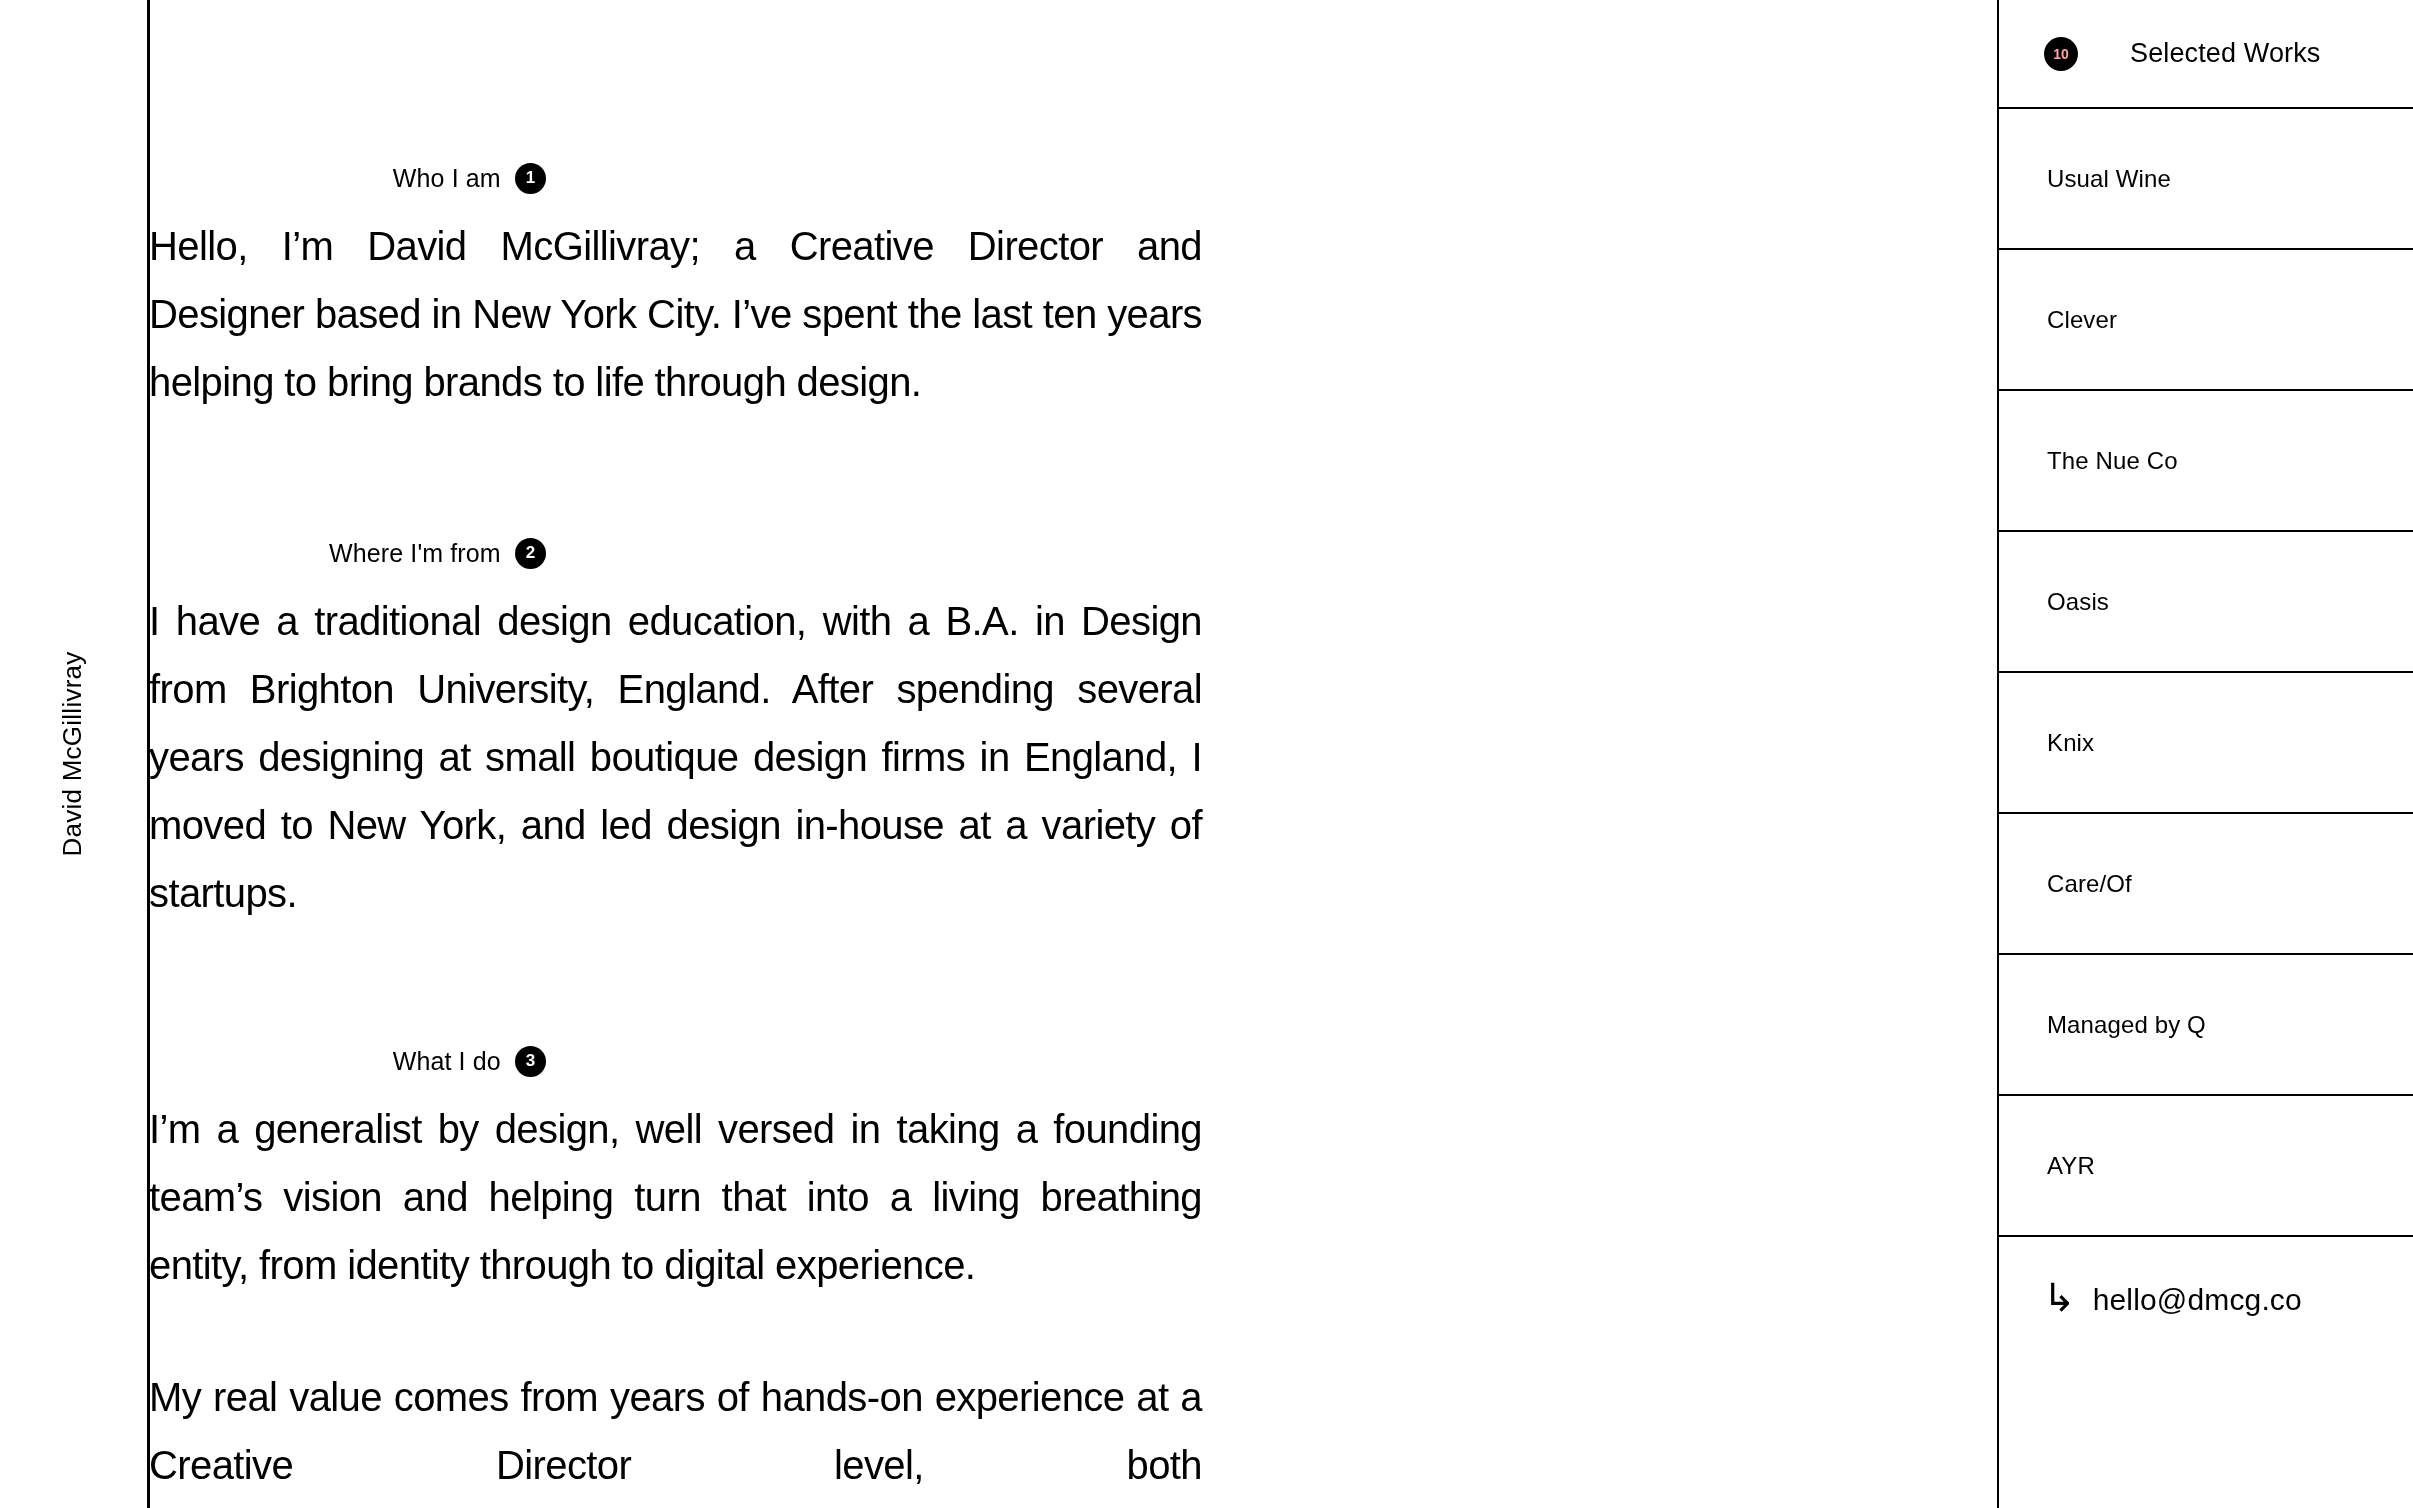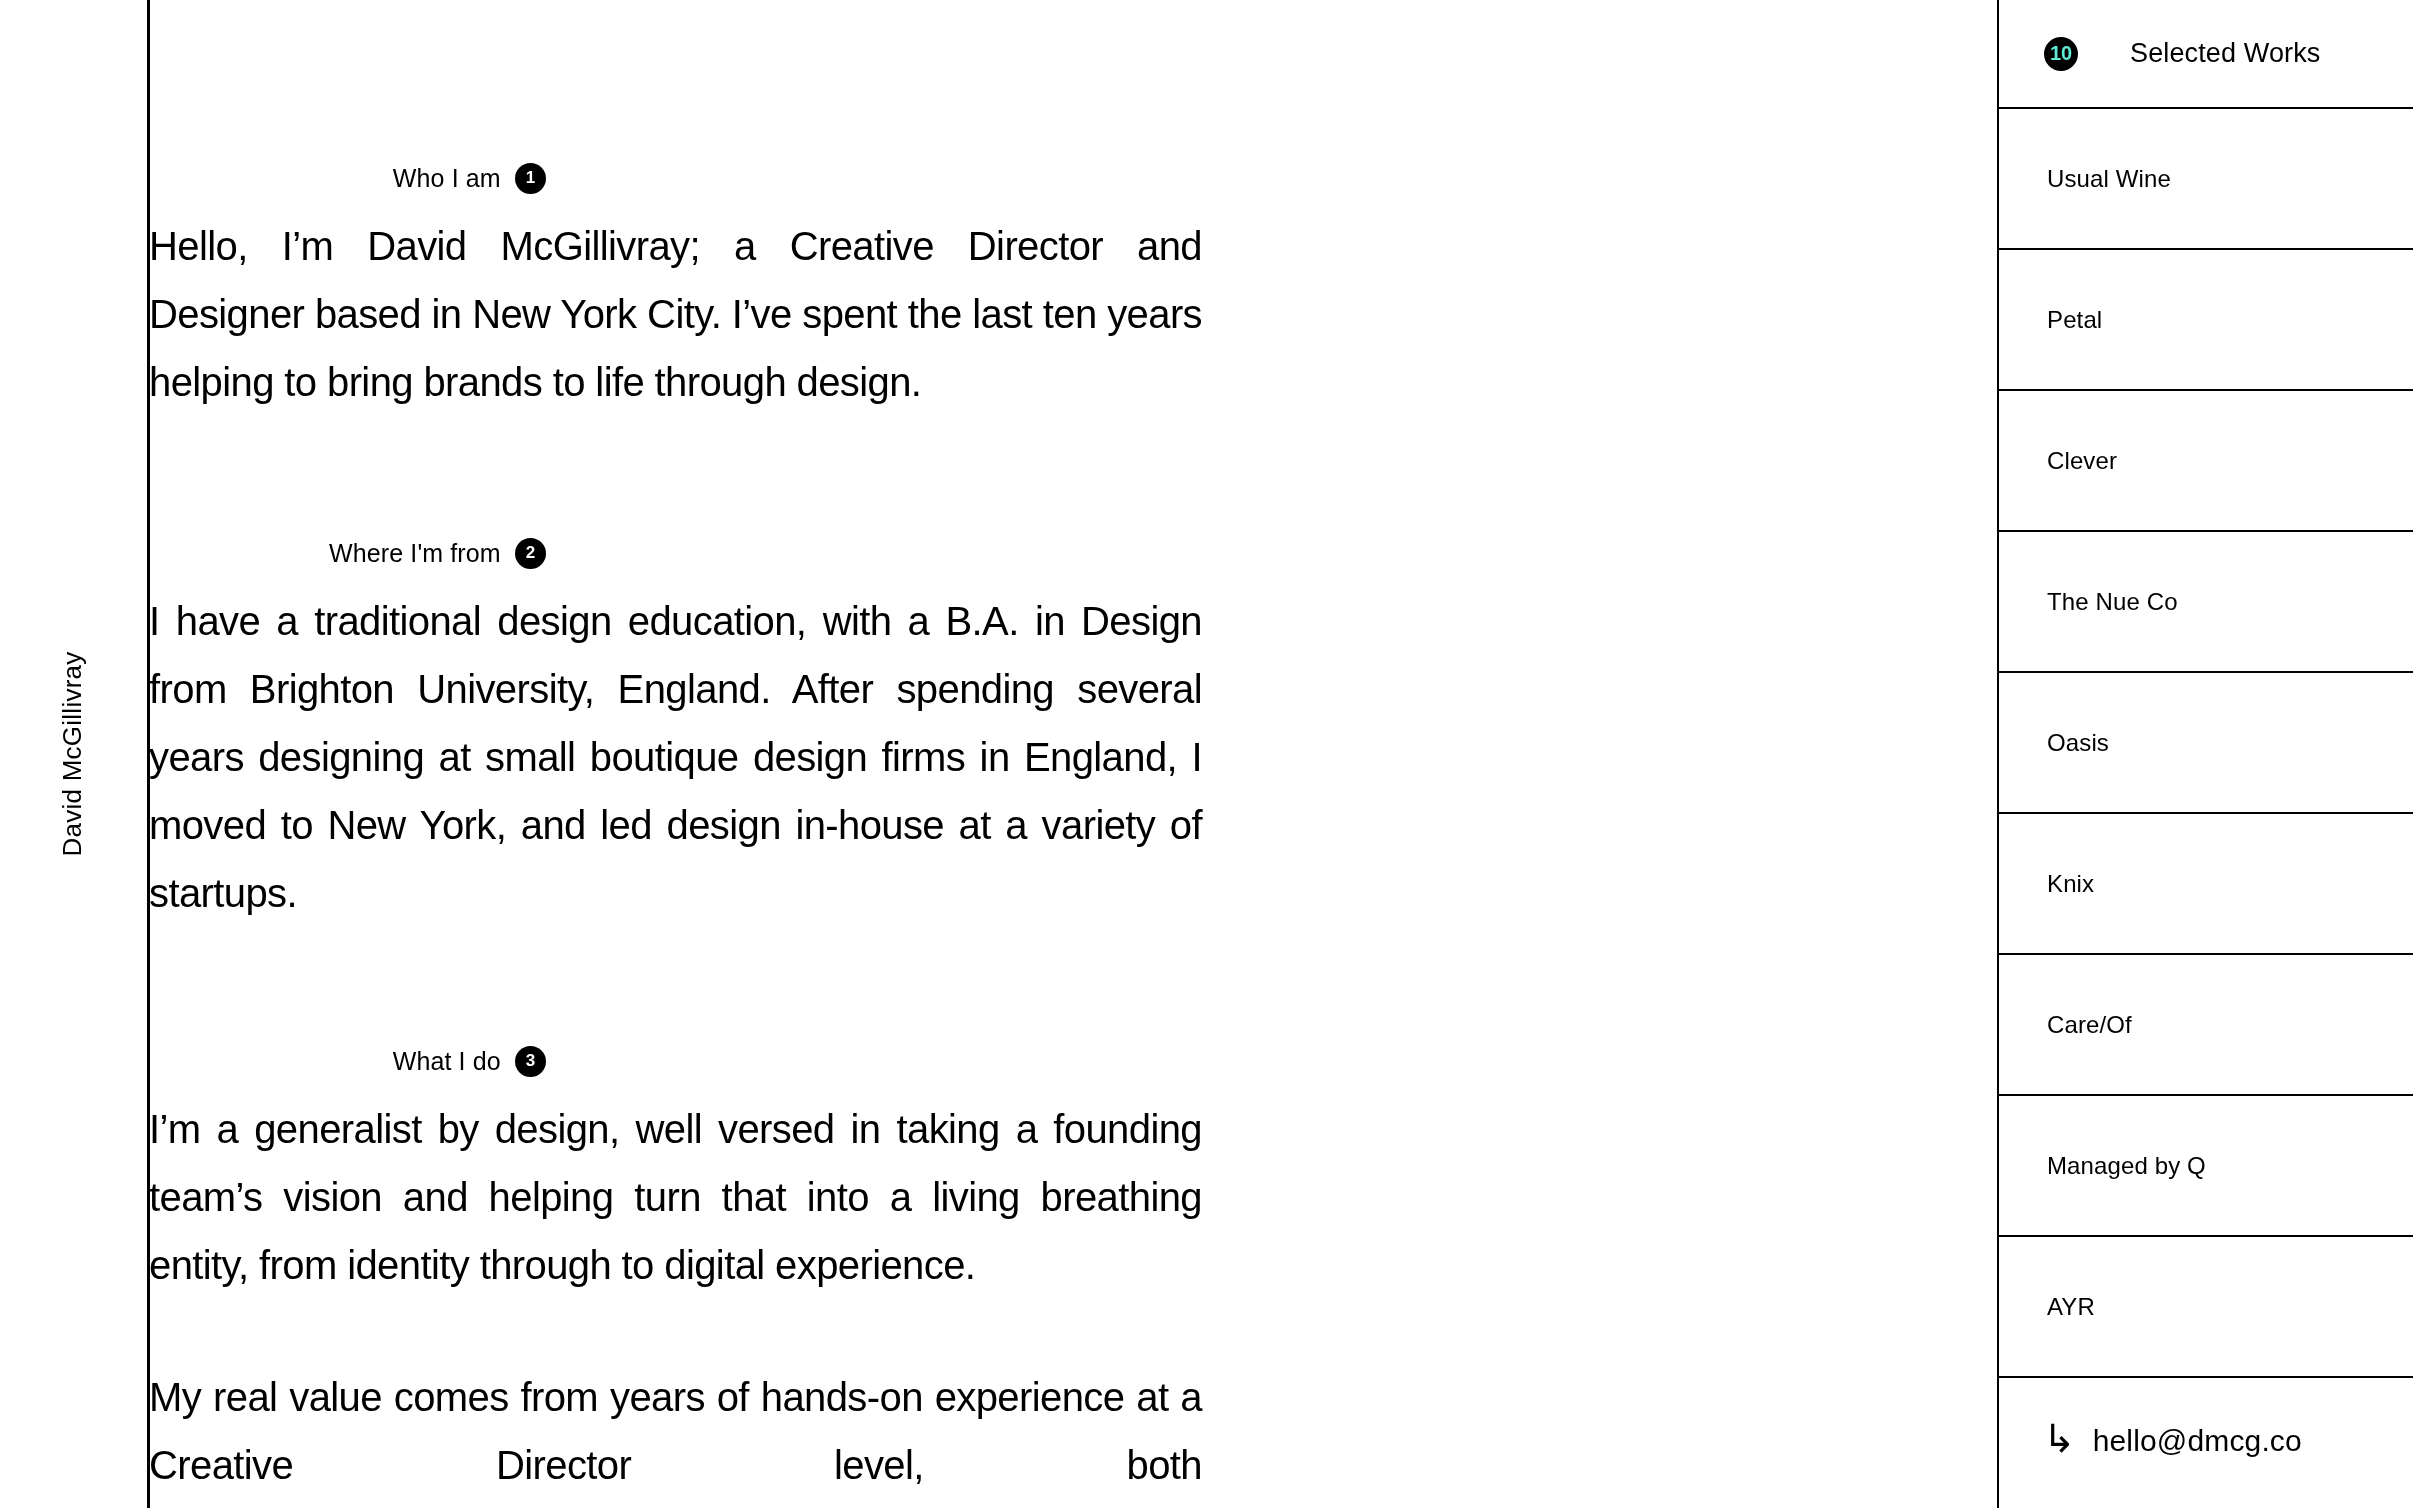--- a/index.html
+++ b/index.html
@@ -90,23 +90,23 @@
     border-bottom:2.5px solid #000;
     display:flex;
     align-items:center;
     gap:16px;
     padding-left:45px;
   }
   .count-badge {
     width:34px; height:34px;
     border-radius:50%;
     background:#000;
-    color:#5eead4;
+    color:#fca5a5;
     display:flex; align-items:center; justify-content:center;
-    font-size:20px;
+    font-size:14px;
     font-weight:700;
     flex:0 0 auto;
   }
   .works-header .works-title {
     font-size:27px;
     letter-spacing:0.005em;
     margin-left:36px;
   }
   .works-list { list-style:none; display:flex; flex-direction:column; }
   .work-item {
@@ -178,21 +178,20 @@
 
 <aside>
 
   <div class="works-header">
     <span class="count-badge">10</span>
     <span class="works-title">Selected Works</span>
   </div>
 
   <ul class="works-list">
     <li class="work-item">Usual Wine</li>
-    <li class="work-item">Petal</li>
     <li class="work-item">Clever</li>
     <li class="work-item">The Nue Co</li>
     <li class="work-item">Oasis</li>
     <li class="work-item">Knix</li>
     <li class="work-item">Care/Of</li>
     <li class="work-item">Managed by Q</li>
     <li class="work-item">AYR</li>
   </ul>
 
   <div class="works-footer">

